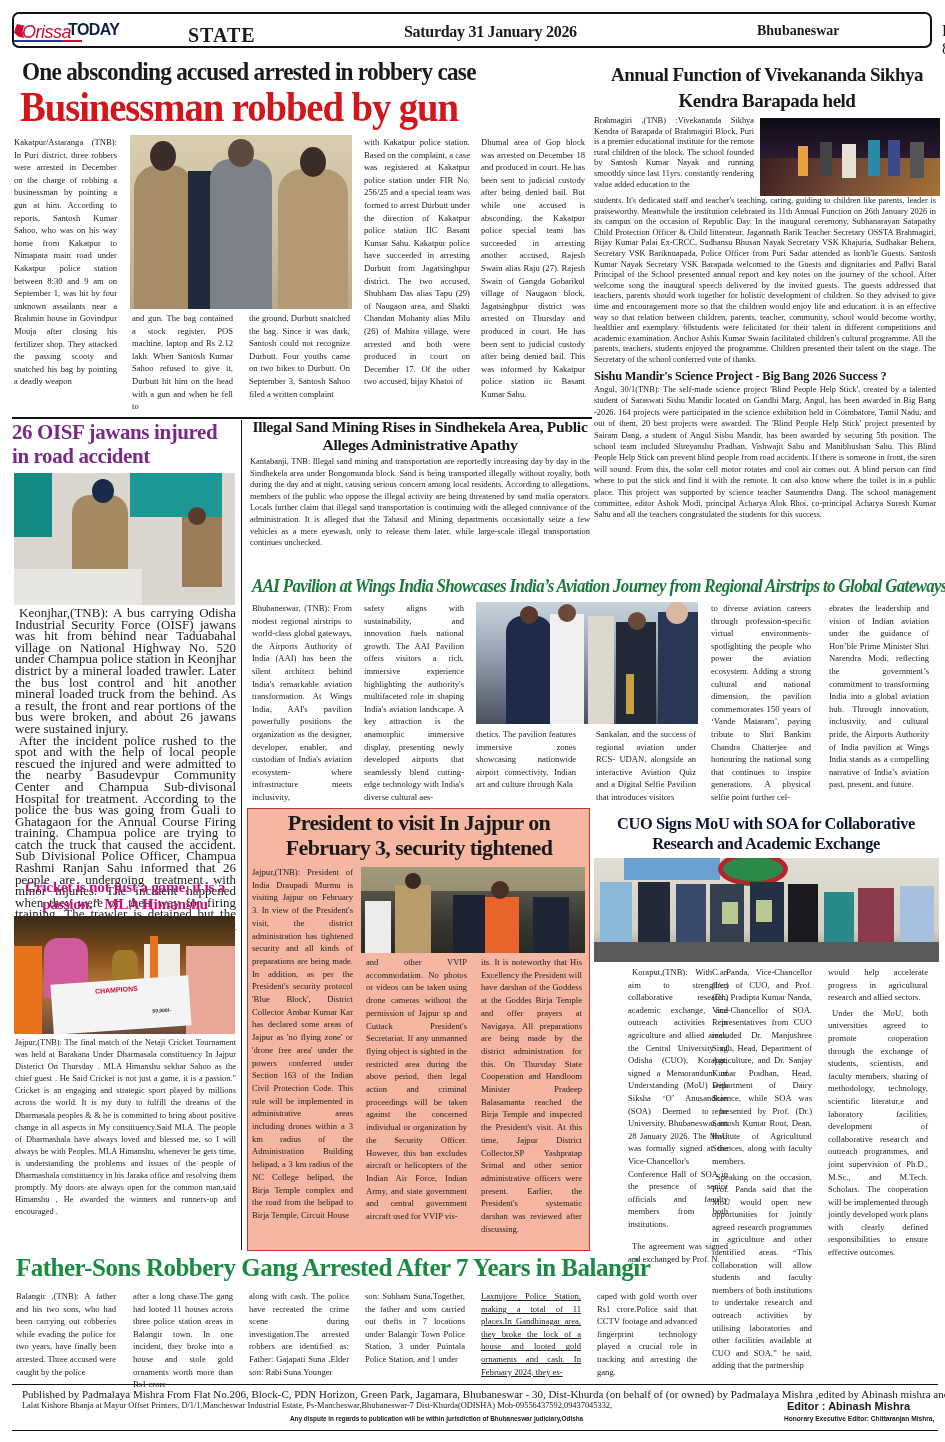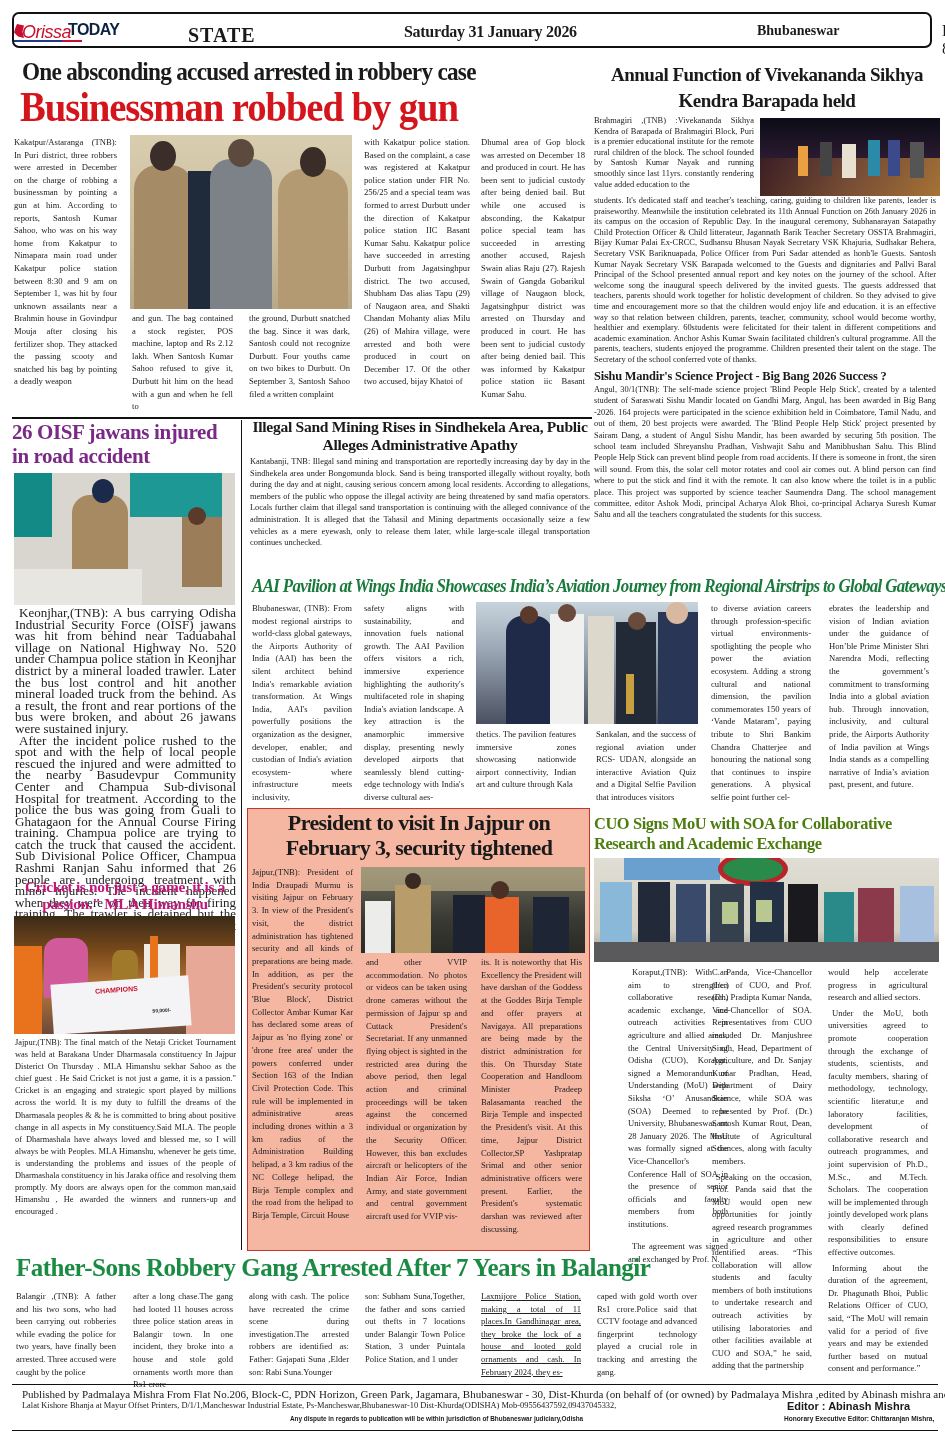--- a/index.html
+++ b/index.html
@@ -140,21 +140,21 @@
   <div class="abs" style="left:34px;top:18px;width:36px;height:68px;background:#b89c6a;"></div>
   <div class="abs" style="left:44px;top:6px;width:16px;height:16px;background:#3a2a22;border-radius:50%;"></div>
   <div class="abs" style="left:92px;top:28px;width:32px;height:58px;background:#1c2230;"></div>
   <div class="abs" style="left:124px;top:30px;width:34px;height:56px;background:#e8642a;"></div>
   <div class="abs" style="left:130px;top:14px;width:18px;height:18px;background:#4a3024;border-radius:50%;"></div>
   <div class="abs" style="left:172px;top:30px;width:36px;height:56px;background:#1e2636;"></div>
 </div>
 <div class="abs txt" style="left:366px;top:956px;width:101px;font-size:8.6px;line-height:12.7px;">and other VVIP accommodation. No photos or videos can be taken using drone cameras without the permission of Jajpur sp and Cuttack President's Secretariat. If any unmanned flying object is sighted in the restricted area during the above period, then legal action and criminal proceedings will be taken against the concerned individual or organization by the Security Officer. However, this ban excludes aircraft or helicopters of the Indian Air Force, Indian Army, and state government and central government aircraft used for VVIP vis-</div>
 <div class="abs txt" style="left:481px;top:956px;width:101px;font-size:8.6px;line-height:12.7px;">its. It is noteworthy that His Excellency the President will have darshan of the Goddess at the Goddes Birja Temple and offer prayers at Navigaya. All preparations are being made by the district administration for this. On Thursday State Cooperation and Handloom Minister Pradeep Balasamanta reached the Birja Temple and inspected the President's visit. At this time, Jajpur District Collector,SP Yashpratap Srimal and other senior administrative officers were present. Earlier, the President's systematic darshan was reviewed after discussing.</div>
 
-<div class="abs" style="left:594px;top:814px;width:344px;text-align:left;font-weight:bold;font-size:16.4px;line-height:20px;color:#4d7c0f;letter-spacing:-0.4px;">CUO Signs MoU with SOA for Collaborative Research and Academic Exchange</div>
+<div class="abs" style="left:594px;top:814px;width:344px;text-align:center;font-weight:bold;font-size:16.4px;line-height:20px;color:#0f172a;letter-spacing:-0.4px;">CUO Signs MoU with SOA for Collaborative Research and Academic Exchange</div>
 <div class="photo" style="left:594px;top:858px;width:345px;height:104px;background:linear-gradient(180deg,#e0ddd4 0%,#d4d0c4 70%,#8a8a86 100%);">
   <div class="abs" style="left:30px;top:0;width:96px;height:22px;background:#6aa0d0;"></div>
   <div class="abs" style="left:124px;top:-6px;width:70px;height:34px;border:5px solid #b8242a;border-radius:50%;background:#2a8a4a;"></div>
   <div class="abs" style="left:6px;top:24px;width:32px;height:80px;background:#8ab8d8;"></div>
   <div class="abs" style="left:44px;top:24px;width:32px;height:80px;background:#222a3a;"></div>
   <div class="abs" style="left:82px;top:26px;width:30px;height:78px;background:#3a4a6a;"></div>
   <div class="abs" style="left:116px;top:26px;width:34px;height:78px;background:#34404e;"></div>
   <div class="abs" style="left:128px;top:44px;width:16px;height:22px;background:#b8c890;"></div>
   <div class="abs" style="left:156px;top:24px;width:34px;height:80px;background:#243044;"></div>
   <div class="abs" style="left:162px;top:42px;width:16px;height:22px;background:#b8c890;"></div>
@@ -168,30 +168,29 @@
   <p>Koraput,(TNB): With an aim to strengthen collaborative research, academic exchange, and outreach activities in agriculture and allied areas, the Central University of Odisha (CUO), Koraput, signed a Memorandum of Understanding (MoU) with Siksha ‘O’ Anusandhan (SOA) Deemed to be University, Bhubaneswar, on 28 January 2026. The MoU was formally signed at the Vice-Chancellor's Conference Hall of SOA in the presence of senior officials and faculty members from both institutions.</p>
   <p style="margin-top:10px;">The agreement was signed and exchanged by Prof. N.</p>
 </div>
 <div class="abs txt" style="left:712px;top:966px;width:100px;">
   <p style="text-indent:0;">C. Panda, Vice-Chancellor (I/c.) of CUO, and Prof. (Dr.) Pradipta Kumar Nanda, Vice-Chancellor of SOA. Representatives from CUO included Dr. Manjushree Singh, Head, Department of Agriculture, and Dr. Sanjay Kumar Pradhan, Head, Department of Dairy Science, while SOA was represented by Prof. (Dr.) Santosh Kumar Rout, Dean, Institute of Agricultural Sciences, along with faculty members.</p>
   <p style="margin-top:3px;">Speaking on the occasion, Prof. Panda said that the MoU would open new opportunities for jointly agreed research programmes in agriculture and other identified areas. “This collaboration will allow students and faculty members of both institutions to undertake research and outreach activities by utilising laboratories and other facilities available at CUO and SOA,” he said, adding that the partnership</p>
 </div>
 <div class="abs txt" style="left:828px;top:966px;width:100px;">
   <p style="text-indent:0;">would help accelerate progress in agricultural research and allied sectors.</p>
   <p style="margin-top:3px;">Under the MoU, both universities agreed to promote cooperation through the exchange of students, scientists, and faculty members, sharing of methodology, technology, scientific literatur,e and laboratory facilities, development of collaborative research and outreach programmes, and joint supervision of Ph.D., M.Sc., and M.Tech. Scholars. The cooperation will be implemented through jointly developed work plans with clearly defined responsibilities to ensure effective outcomes.</p>
-  <p style="margin-top:3px;">Informing about the duration of the agreement, Dr. Phagunath Bhoi, Public Relations Officer of CUO, said, “The MoU will remain valid for a period of five years and may be extended further based on mutual consent and performance.”</p>
 </div>
 
 <div class="abs" style="left:16px;top:1254px;width:580px;font-weight:bold;font-size:25px;color:#1b8a43;white-space:nowrap;letter-spacing:-0.5px;">Father-Sons Robbery Gang Arrested After 7 Years in Balangir</div>
 <div class="abs txt" style="left:16px;top:1290px;width:100px;">Balangir ,(TNB): A father and his two sons, who had been carrying out robberies while evading the police for two years, have finally been arrested. Three accused were caught by the police</div>
 <div class="abs txt" style="left:133px;top:1290px;width:100px;">after a long chase.The gang had looted 11 houses across three police station areas in Balangir town. In one incident, they broke into a house and stole gold ornaments worth more than Rs1 crore</div>
 <div class="abs txt" style="left:249px;top:1290px;width:100px;">along with cash. The police have recreated the crime scene during investigation.The arrested robbers are identified as: Father: Gajapati Suna ,Elder son: Rabi Suna.Younger</div>
 <div class="abs txt" style="left:365px;top:1290px;width:100px;">son: Subham Suna,Together, the father and sons carried out thefts in 7 locations under Balangir Town Police Station, 3 under Puintala Police Station, and 1 under</div>
 <div class="abs txt" style="left:481px;top:1290px;width:100px;text-decoration:underline;">Laxmijore Police Station, making a total of 11 places.In Gandhinagar area, they broke the lock of a house and looted gold ornaments and cash. In February 2024, they es-</div>
 <div class="abs txt" style="left:597px;top:1290px;width:100px;">caped with gold worth over Rs1 crore.Police said that CCTV footage and advanced fingerprint technology played a crucial role in tracking and arresting the gang.</div>
 
 <div class="rule" style="left:12px;top:1384px;width:926px;height:1px;"></div>
 <div class="abs" style="left:22px;top:1388px;width:920px;font-size:11px;white-space:nowrap;">Published by Padmalaya Mishra From Flat No.206, Block-C, PDN Horizon, Green Park, Jagamara, Bhubaneswar - 30, Dist-Khurda (on behalf of (or owned) by Padmalaya Mishra ,edited by Abinash mishra and Printed by</div>
-<div class="abs" style="left:22px;top:1401px;width:600px;font-size:8.4px;white-space:nowrap;">Lalat Kishore Bhanja at Mayur Offset Printers, D/1/1,Mancheswar Industrial Estate, Ps-Mancheswar,Bhubaneswar-10 Dist-Khurda(ODISHA) Mob-09556437592,09437045332,</div>
+<div class="abs" style="left:22px;top:1401px;width:600px;font-size:8.4px;white-space:nowrap;">Lalat Kishore Bhanja at Mayur Offset Printers, D/1/1,Mancheswar Industrial Estate, Ps-Mancheswar,Bhubaneswar-7 Dist-Khurda(ODISHA) Mob-09556437592,09437045332,</div>
 <div class="abs" style="left:787px;top:1400px;font-family:'Liberation Sans',sans-serif;font-weight:bold;font-size:11px;">Editor : Abinash Mishra</div>
 <div class="abs" style="left:290px;top:1415px;font-family:'Liberation Sans',sans-serif;font-size:6.4px;font-weight:bold;">Any dispute in regards to publication will be within jurisdiction of Bhubaneswar judiciary,Odisha</div>
 <div class="abs" style="left:784px;top:1415px;font-family:'Liberation Sans',sans-serif;font-size:6.6px;font-weight:bold;">Honorary Executive Editor: Chittaranjan Mishra,</div>
 <div class="rule" style="left:12px;top:1430px;width:926px;height:1px;"></div>
 
 </body></html>

